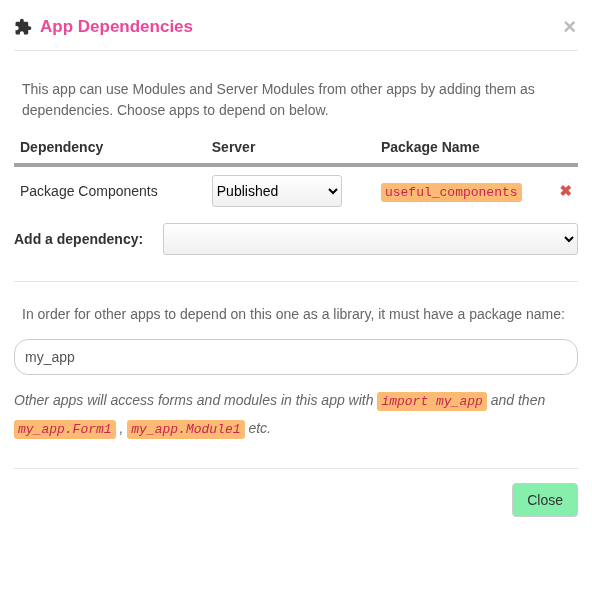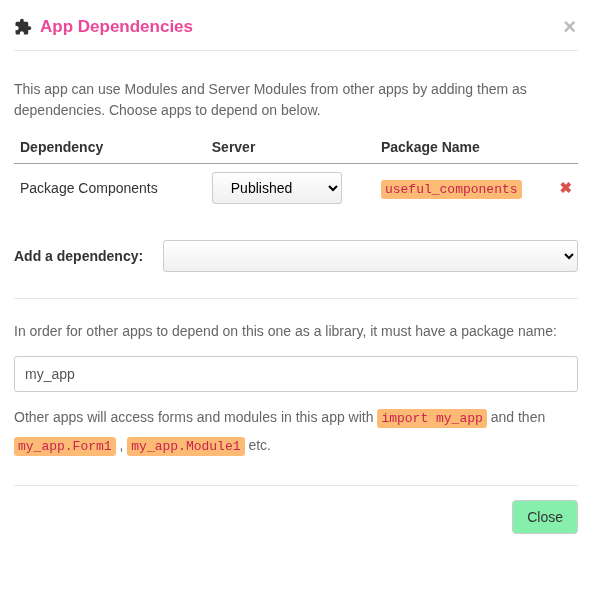--- a/index.html
+++ b/index.html
@@ -42,43 +42,43 @@
   h2.section-title {
     font-size: 24px;
     font-weight: 700;
     margin: 0 0 10px 0;
     color: #333;
   }
   p.section-desc {
     font-size: 14px;
     color: #666;
     line-height: 1.5;
-    margin: 0 0 10px 0;
+    margin: 0 0 10px 8px;
   }
   table.dep-table {
     width: 100%;
     border-collapse: collapse;
     font-size: 14px;
   }
   table.dep-table th {
     text-align: left;
     font-weight: 700;
     color: #333;
     padding: 8px 6px;
-    border-bottom: 1px solid #a3a3a3;
+    border-bottom: 4px solid #a3a3a3;
   }
   table.dep-table td {
     padding: 8px 6px;
     vertical-align: middle;
   }
   select.version-select {
     width: 130px;
     height: 32px;
     font-size: 14px;
-    padding: 4px 14px;
+    padding: 4px 0;
     border: 1px solid #ccc;
     border-radius: 3px;
     background: linear-gradient(#fff,#f0f0f0);
   }
   code.pkg {
     font-family: Menlo, Monaco, Consolas, "Courier New", monospace;
     font-size: 13px;
     color: #c7254e;
     background: #fdba74;
     padding: 2px 4px;
@@ -88,21 +88,21 @@
     color: #d9534f;
     font-weight: 700;
     text-align: right;
     cursor: pointer;
     font-size: 15px;
   }
   .add-dep-row {
     display: flex;
     align-items: center;
     gap: 20px;
-    margin-top: 28px;
+    margin-top: 8px;
     padding-bottom: 26px;
     border-bottom: 1px solid #e5e5e5;
   }
   .add-dep-label {
     font-weight: 700;
     font-size: 14px;
     white-space: nowrap;
   }
   select.add-dep-select {
     flex: 1;
@@ -110,29 +110,30 @@
     border: 1px solid #ccc;
     border-radius: 3px;
     background: linear-gradient(#fff,#f0f0f0);
   }
   input.pkg-input {
     width: 100%;
     height: 36px;
     padding: 6px 10px;
     font-size: 14px;
     border: 1px solid #ccc;
-    border-radius: 3px;
+    border-radius: 14px;
     margin-top: 4px;
     color:#555;
   }
   .footer-desc {
     font-size: 14px;
     color: #666;
     line-height: 1.9;
     margin-top: 12px;
+    font-style: italic;
   }
   .dialog-footer {
     margin-top: 26px;
     padding-top: 14px;
     border-top: 1px solid #e5e5e5;
     text-align: right;
   }
   button.close-btn {
     padding: 8px 14px;
     font-size: 14px;

